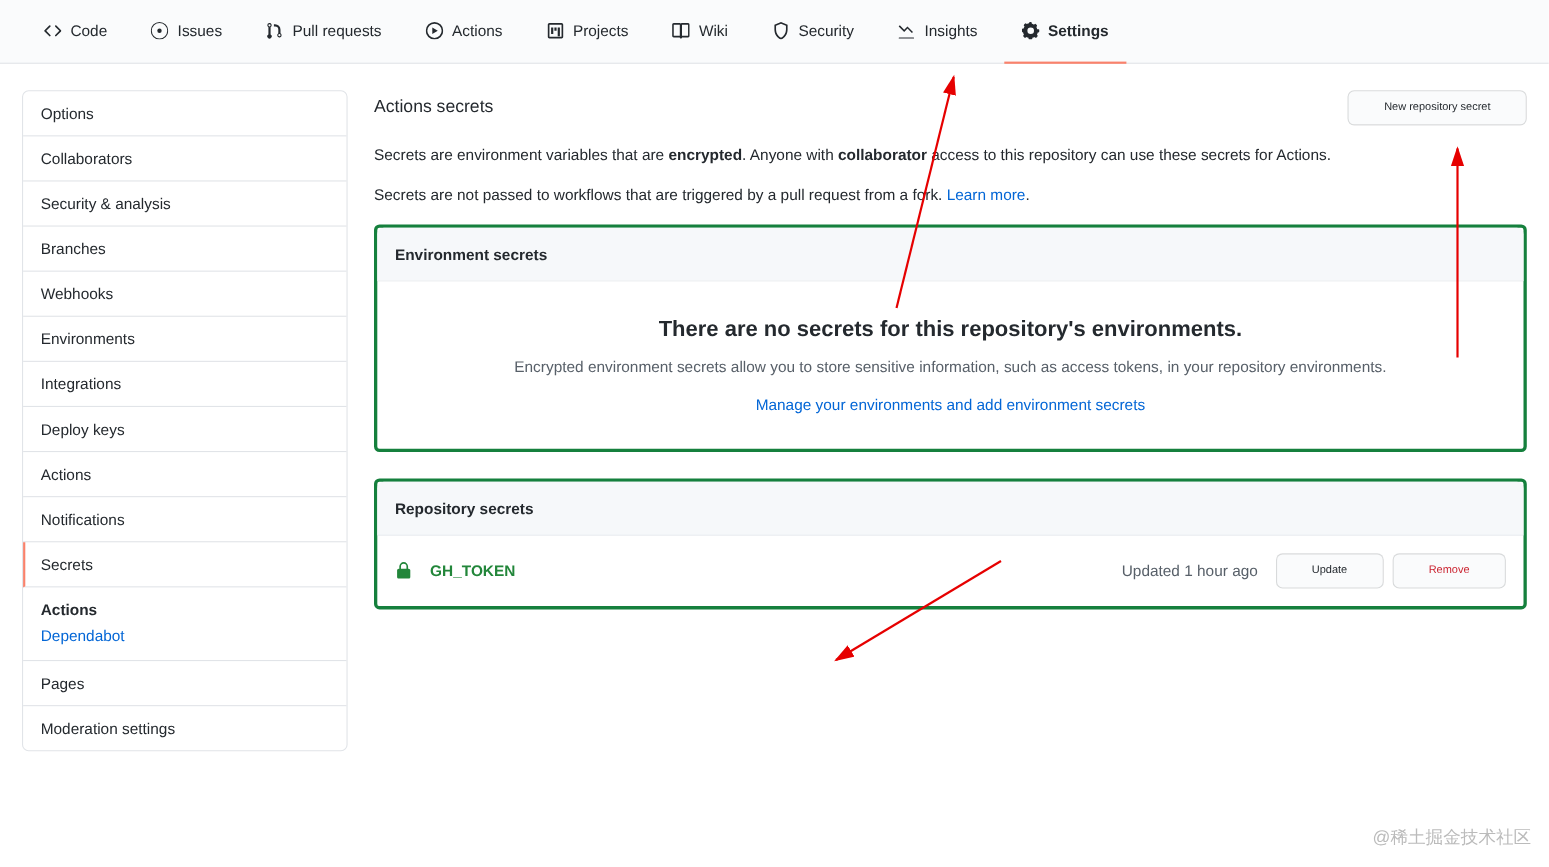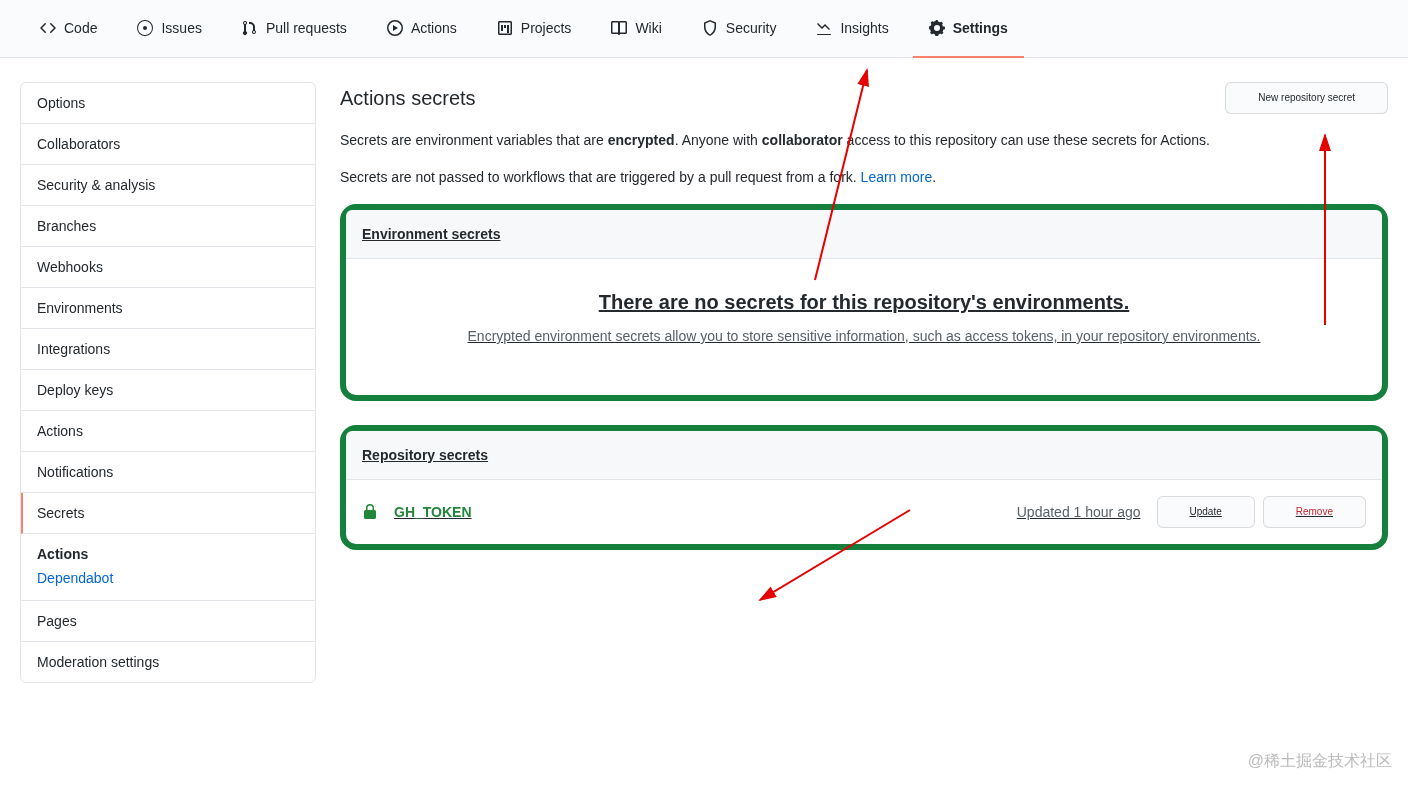--- a/index.html
+++ b/index.html
@@ -16,29 +16,29 @@
     .sidebar { width: 296px; flex-shrink: 0; border: 1px solid #e1e4e8; border-radius: 6px; background: #fff; }
     .sidebar-item { display: block; padding: 12px 16px; color: #24292e; border-bottom: 1px solid #e1e4e8; cursor: pointer; }
     .sidebar-item:last-child { border-bottom: none; }
     .sidebar-item.active { border-left: 2px solid #f9826c; font-weight: 400; padding-left: 14px; }
     .sidebar-subsection { padding: 12px 16px; border-bottom: 1px solid #e1e4e8; }
     .sidebar-subheader { font-weight: 600; margin-bottom: 6px; }
     .sidebar-sublink { color: #0366d6; cursor: pointer; display: block; padding: 2px 0; }
     
     .main { flex: 1; min-width: 0; }
     .page-header { display: flex; justify-content: space-between; align-items: center; margin-bottom: 16px; }
-    .page-title { font-size: 20px; font-weight: 400; }
+    .page-title { font-size: 16px; font-weight: 400; }
     .btn { display: inline-block; padding: 5px 32px; font-size: 10px; font-weight: 500; line-height: 20px; border: 1px solid rgba(27,31,35,0.15); border-radius: 6px; background: #fafbfc; cursor: pointer; color: #24292e; }
     .btn-danger { color: #cb2431; }
     
     .description { margin-bottom: 16px; color: #24292e; line-height: 1.5; }
     .description strong { font-weight: 600; }
     .description a { color: #0366d6; }
     
-    .panel { border: 6px solid #15803d; border-radius: 16px; margin-bottom: 24px; text-decoration: underline; }
+    .panel { border: 3px solid #15803d; border-radius: 5px; margin-bottom: 24px; }
     .panel-header { padding: 16px; border-bottom: 1px solid #e1e4e8; background: #f6f8fa; border-radius: 6px 6px 0 0; font-weight: 600; }
     .panel-body { padding: 32px 24px; text-align: center; }
     .panel-body h3 { font-size: 20px; font-weight: 600; margin-bottom: 12px; }
     .panel-body p { color: #586069; margin-bottom: 16px; line-height: 1.5; }
     .panel-body a { color: #0366d6; }
     
     .secret-row { display: flex; align-items: center; padding: 16px; gap: 16px; }
     .lock-icon { color: #22863a; display: inline-flex; }
     .secret-name { color: #22863a; font-weight: 600; flex: 0 0 auto; }
     .secret-meta { margin-left: auto; color: #586069; }
@@ -160,20 +160,21 @@
     </p>
     <p class="description">
       <span>Secrets are not passed to workflows that are triggered by a pull request from a fork. </span><a>Learn more</a><span>.</span>
     </p>
 
     <div class="panel">
       <div class="panel-header">Environment secrets</div>
       <div class="panel-body">
         <h3>There are no secrets for this repository's environments.</h3>
         <p>Encrypted environment secrets allow you to store sensitive information, such as access tokens, in your repository environments.</p>
+        <a>Manage your environments and add environment secrets</a>
       </div>
     </div>
 
     <div class="panel">
       <div class="panel-header">Repository secrets</div>
       <div class="secret-row">
         <span class="lock-icon">
             <svg viewBox="0 0 16 16" width="16" height="16" fill="currentColor">
               <path d="M4 6V4a4 4 0 118 0v2h.5c.8 0 1.5.7 1.5 1.5v6c0 .8-.7 1.5-1.5 1.5h-9C2.7 15 2 14.3 2 13.5v-6C2 6.7 2.7 6 3.5 6H4zm1.5 0h5V4a2.5 2.5 0 10-5 0v2z"></path>
             </svg>

